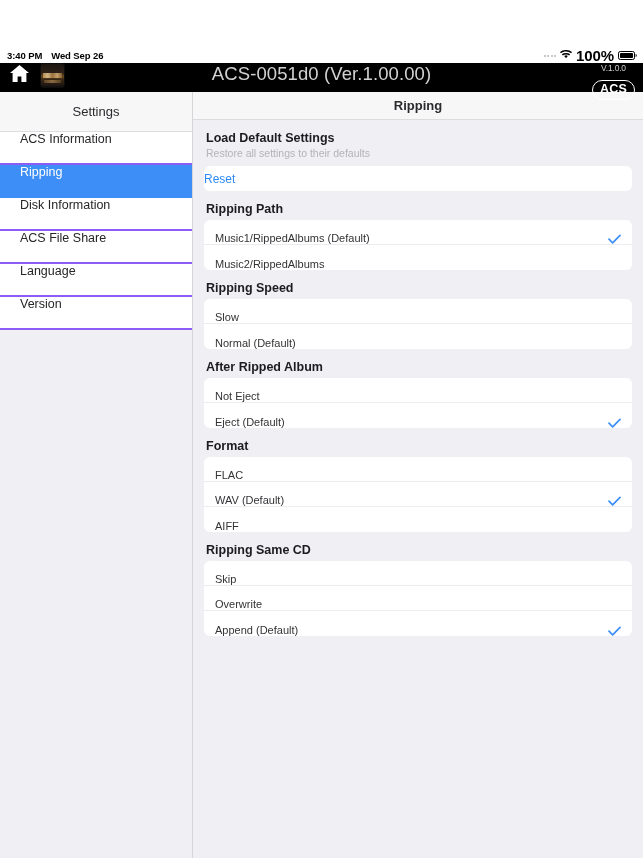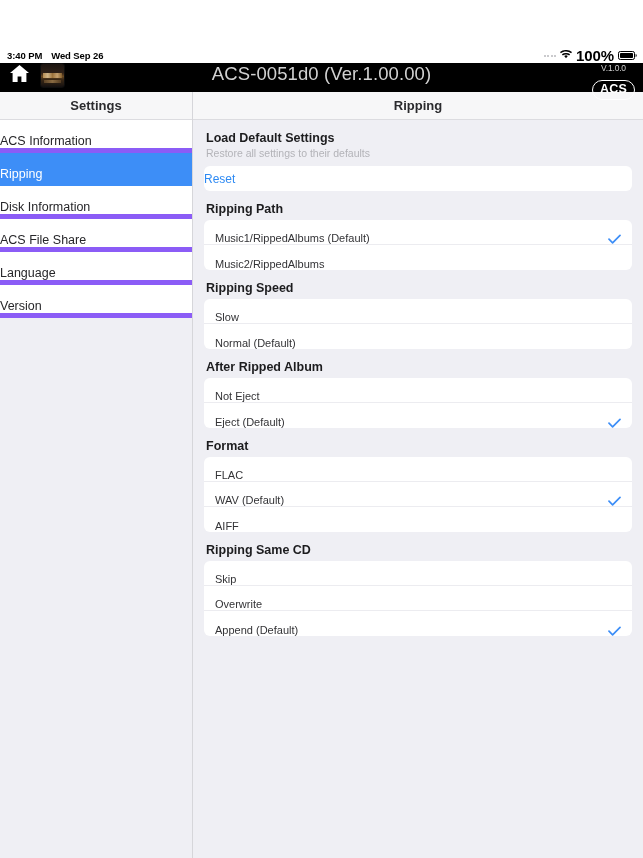--- a/index.html
+++ b/index.html
@@ -128,39 +128,39 @@
   
   .sidebar {
     width: 193px;
     flex: 0 0 193px;
     background: #efeff4;
     border-right: 1px solid #d6d6da;
     display: flex;
     flex-direction: column;
   }
   .sidebar-header {
-    height: 28px;
+    height: 40px;
     background: #f7f7f8;
     border-bottom: 1px solid #dcdce0;
     display: flex;
     align-items: center;
     justify-content: center;
     font-size: 13px;
-    font-weight: bold;
+    font-weight: normal;
     color: #2b2b2e;
   }
   .sidebar-list { background: #ffffff; }
   .sidebar-item {
     height: 33px;
     display: flex;
-    align-items: flex-end;
-    padding-left: 0;
+    align-items: flex-start;
+    padding-left: 20px;
     font-size: 12.5px;
     color: #262629;
-    border-bottom: 5px solid #8b5cf6;
+    border-bottom: 2px solid #8b5cf6;
     background: #ffffff;
     cursor: pointer;
   }
   .sidebar-item.selected {
     background: #3d8ef7;
     color: #ffffff;
     border-bottom-color: #3d8ef7;
   }
   .sidebar-filler { flex: 1; background: #efeff4; }
 

